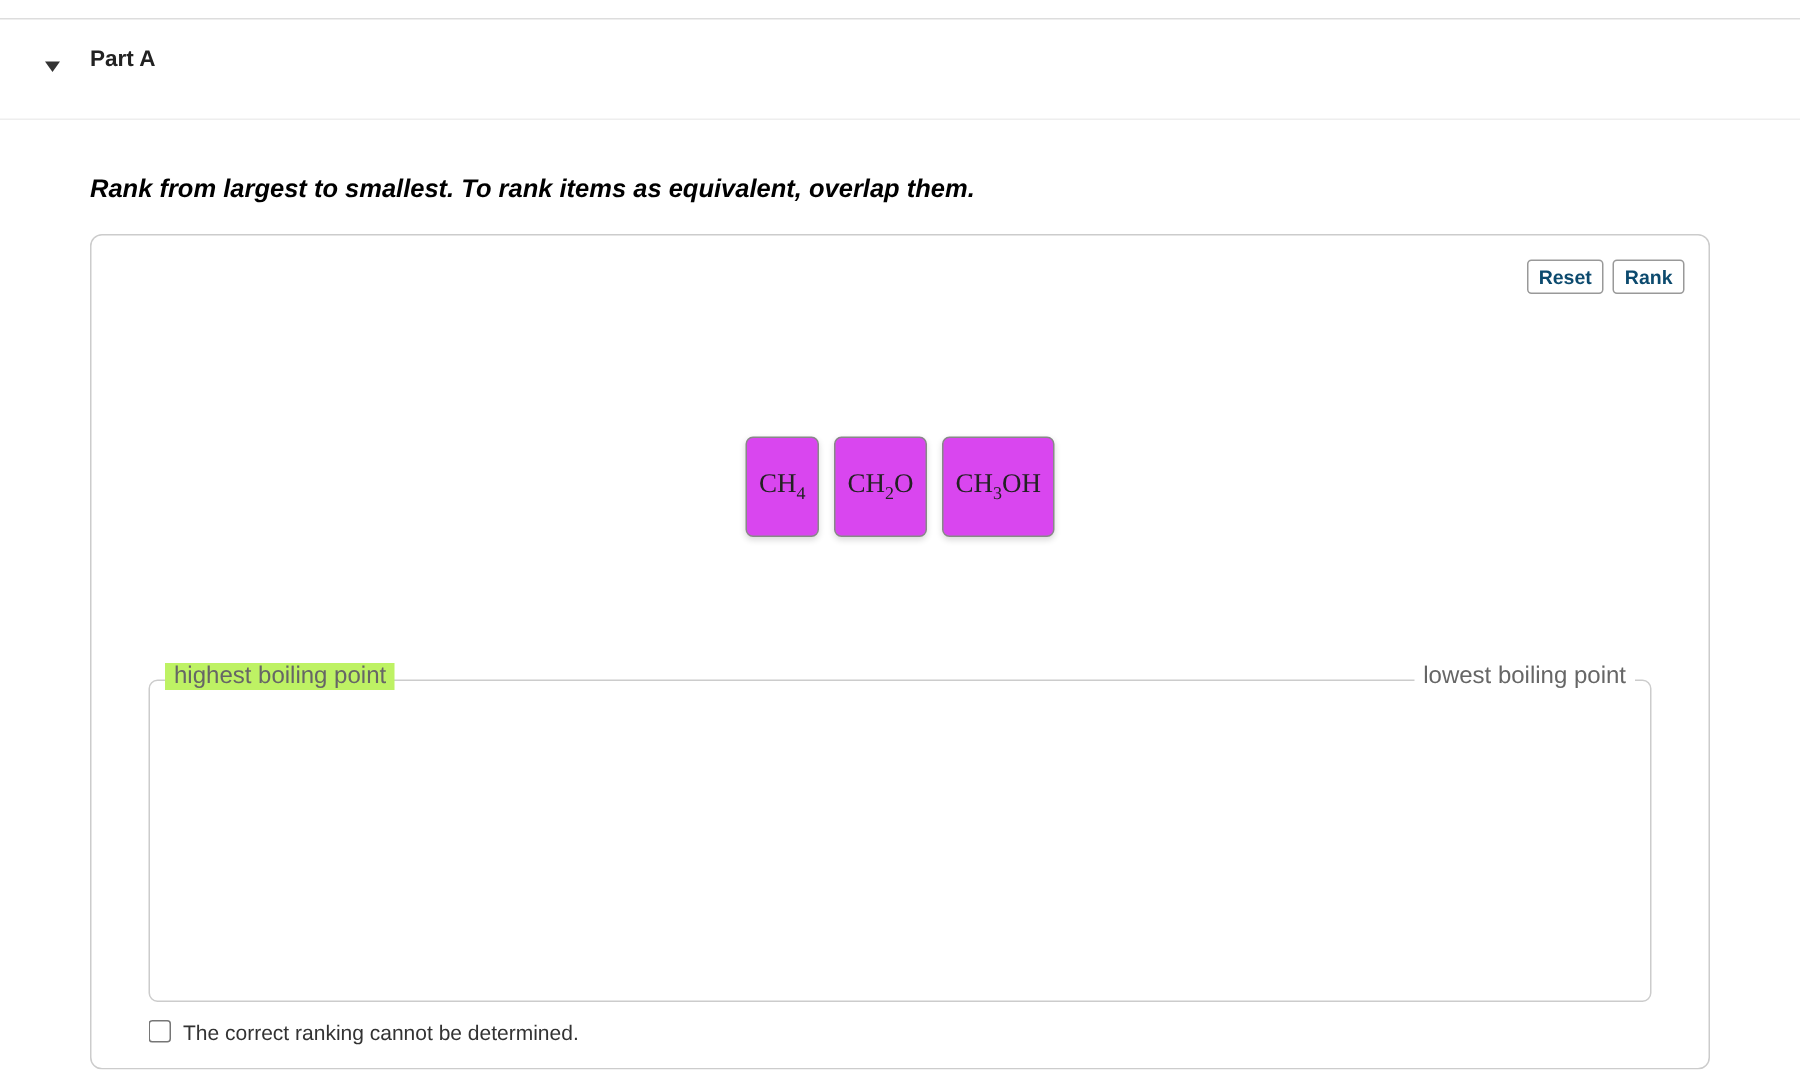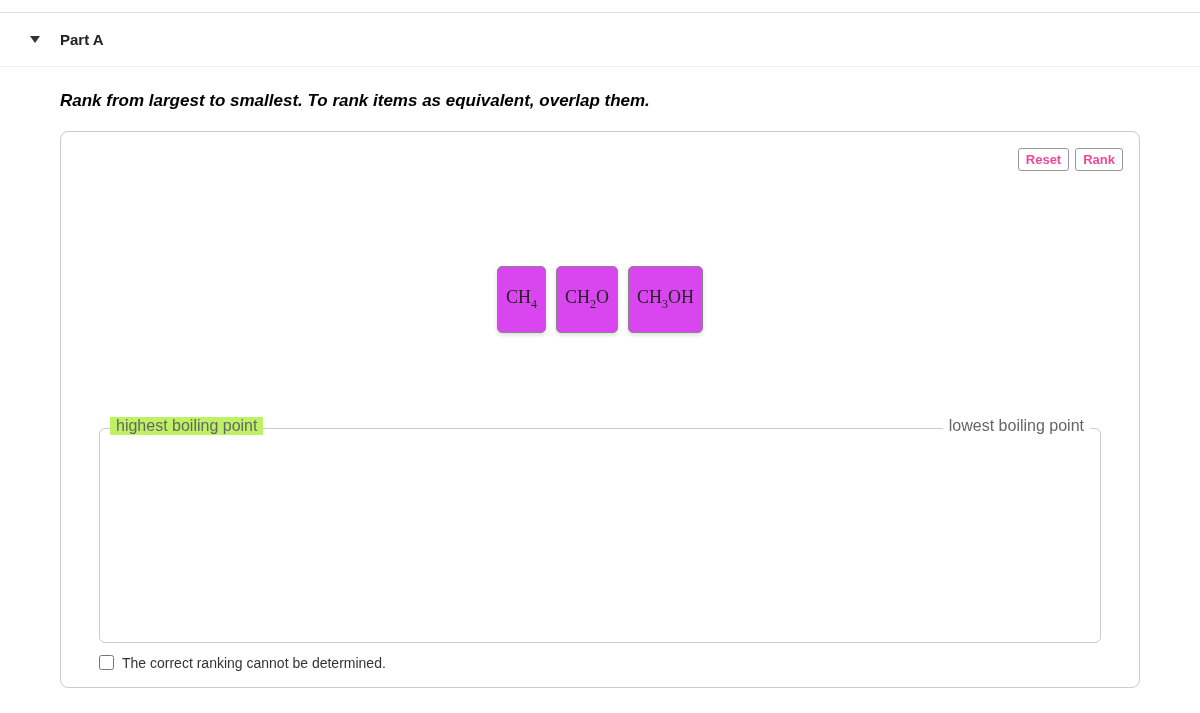--- a/index.html
+++ b/index.html
@@ -13,24 +13,24 @@
     width: 1200px;
     height: 713px;
     overflow: hidden;
   }
   .top-border {
     border-top: 1px solid #ddd;
     margin-top: 12px;
   }
   .part-header {
     display: flex;
-    align-items: center;
-    padding: 18px 0 18px 30px;
+    align-items: flex-end;
+    padding: 18px 0 31px 30px;
     border-bottom: 1px solid #eee;
-    margin-bottom: 8px;
+    margin-bottom: 20px;
   }
   .caret {
     width: 0;
     height: 0;
     border-left: 5px solid transparent;
     border-right: 5px solid transparent;
     border-top: 7px solid #333;
     margin-right: 20px;
   }
   .part-title {
@@ -67,21 +67,21 @@
     margin-bottom: 10px;
   }
   .ctrl-btn {
     border: 1px solid #999;
     background: #fff;
     font-size: 13px;
     font-weight: bold;
     padding: 3px 7px;
     border-radius: 3px;
     cursor: pointer;
-    color: #ec4899;
+    color: #0c4a6e;
   }
   .items-row {
     display: flex;
     justify-content: center;
     align-items: center;
     gap: 10px;
     margin-top: 95px;
     margin-bottom: 95px;
   }
   .compound-tile {

